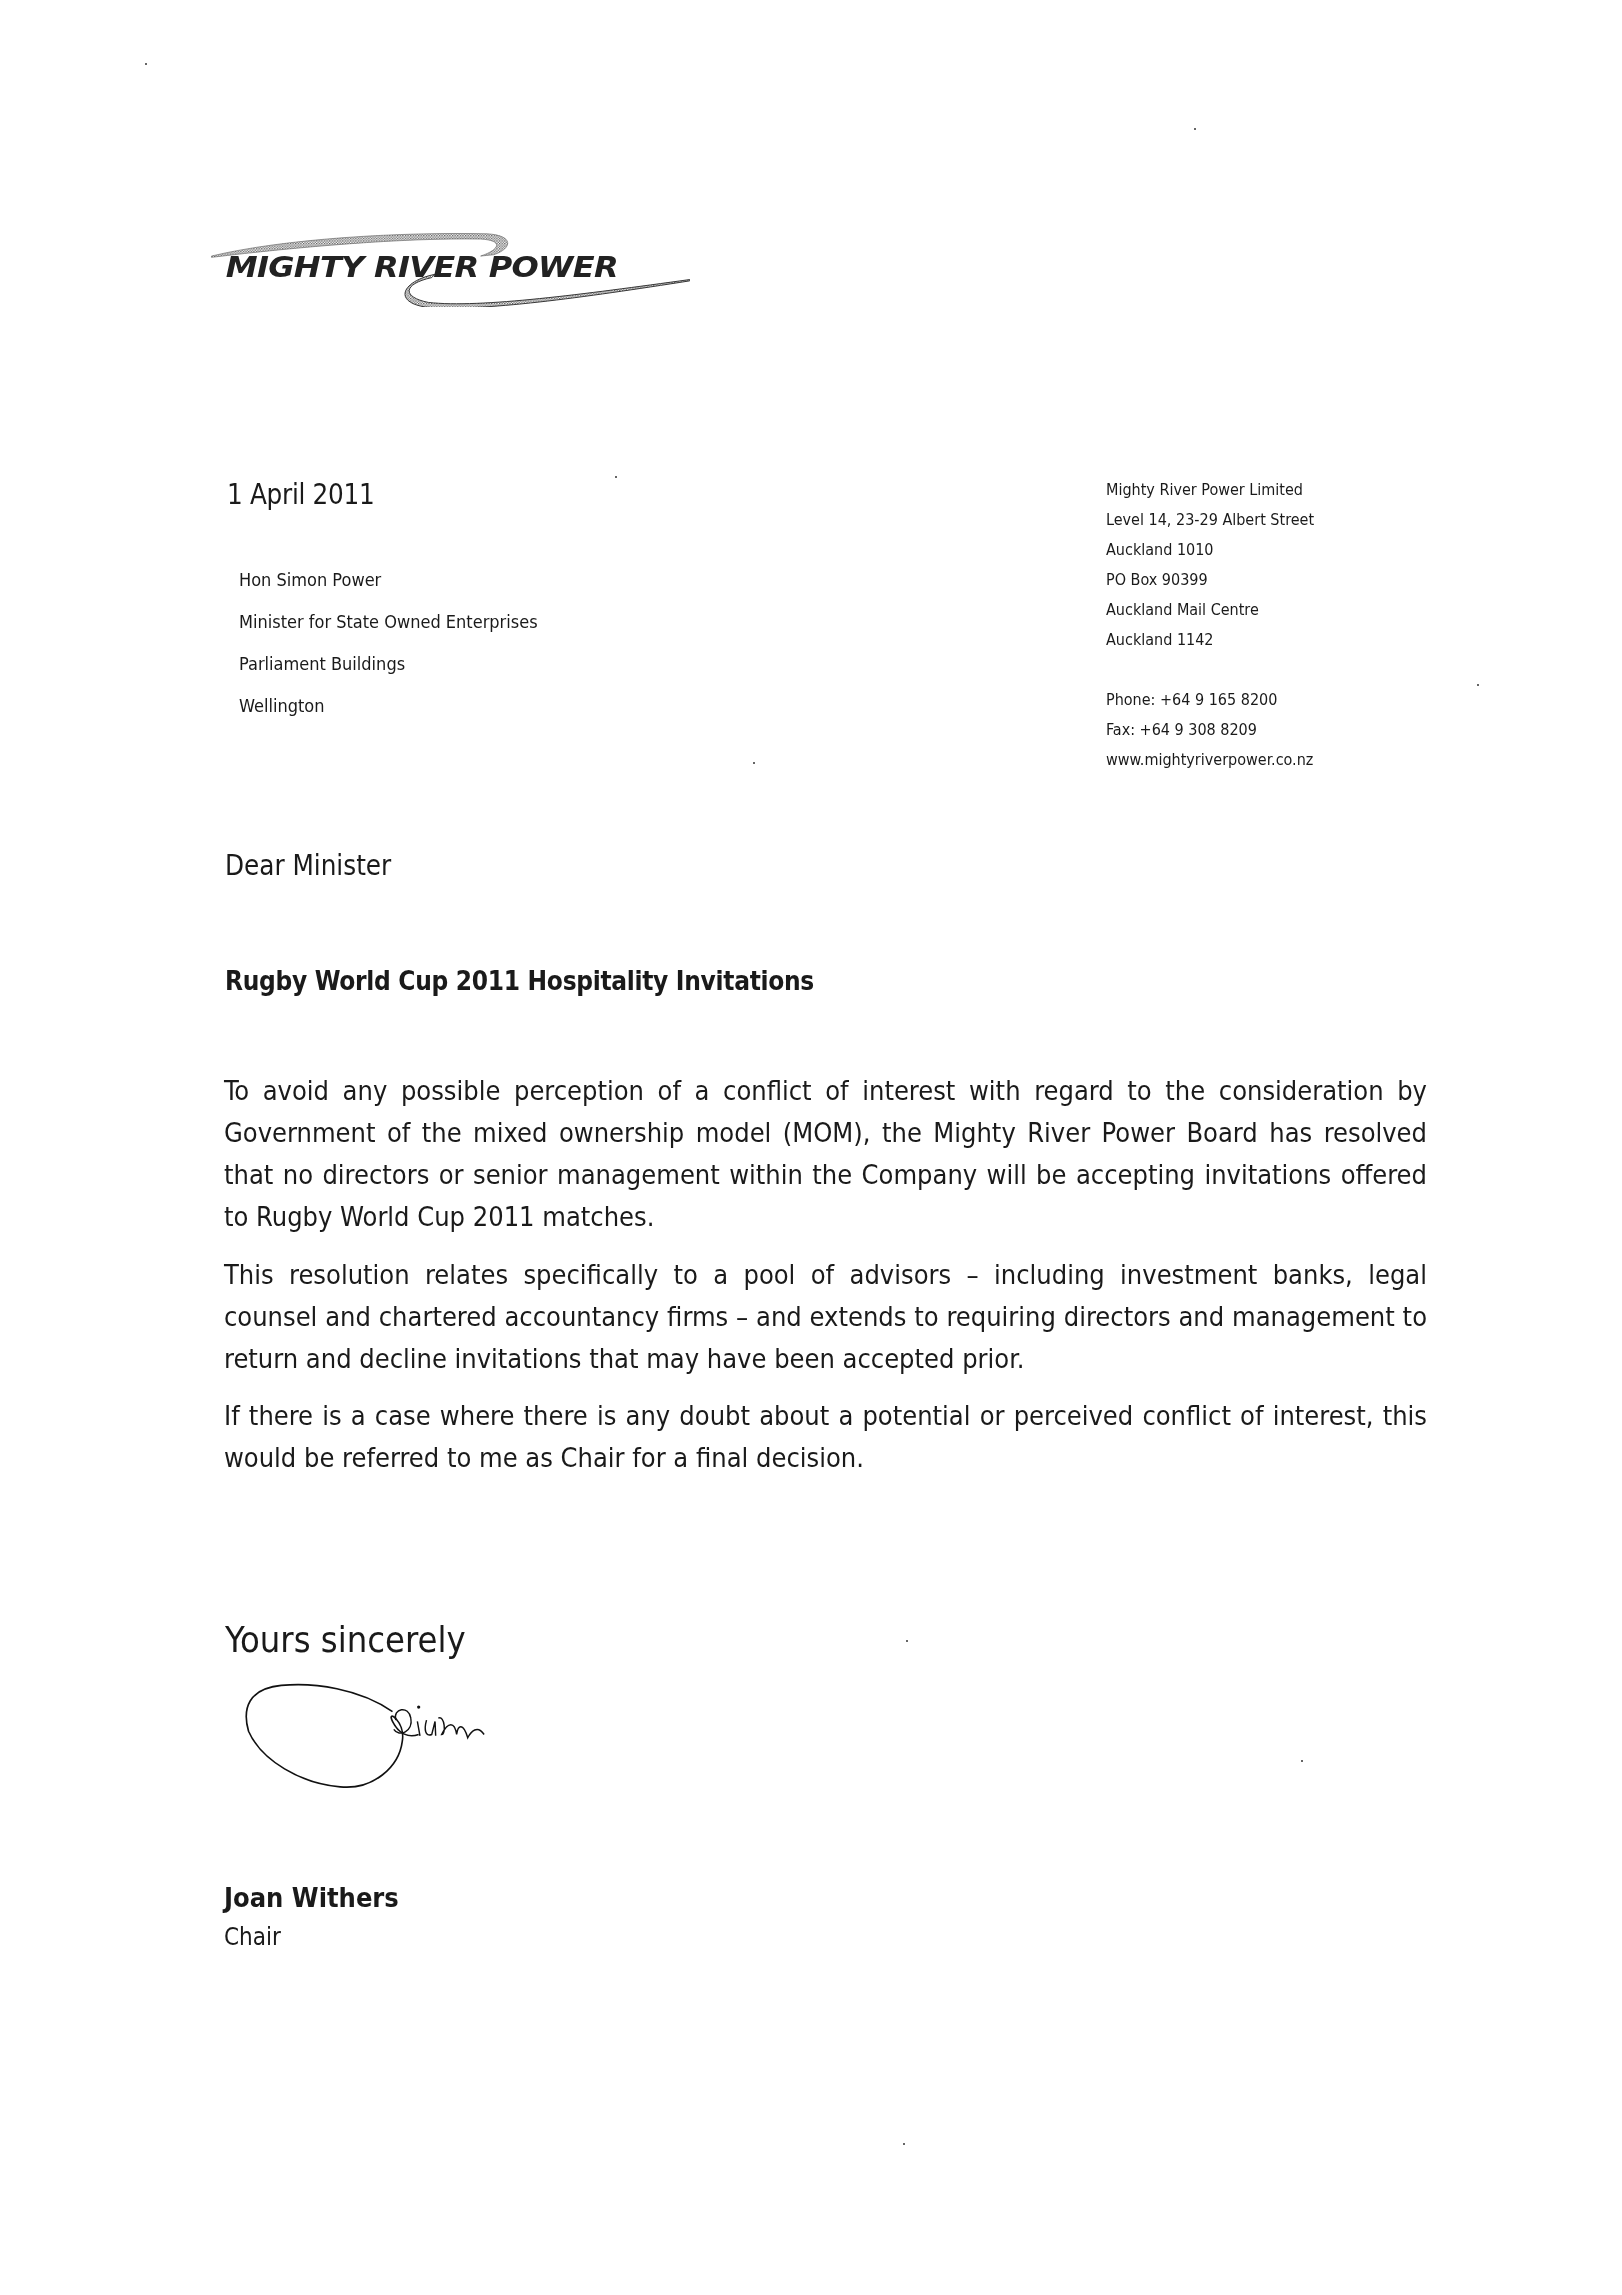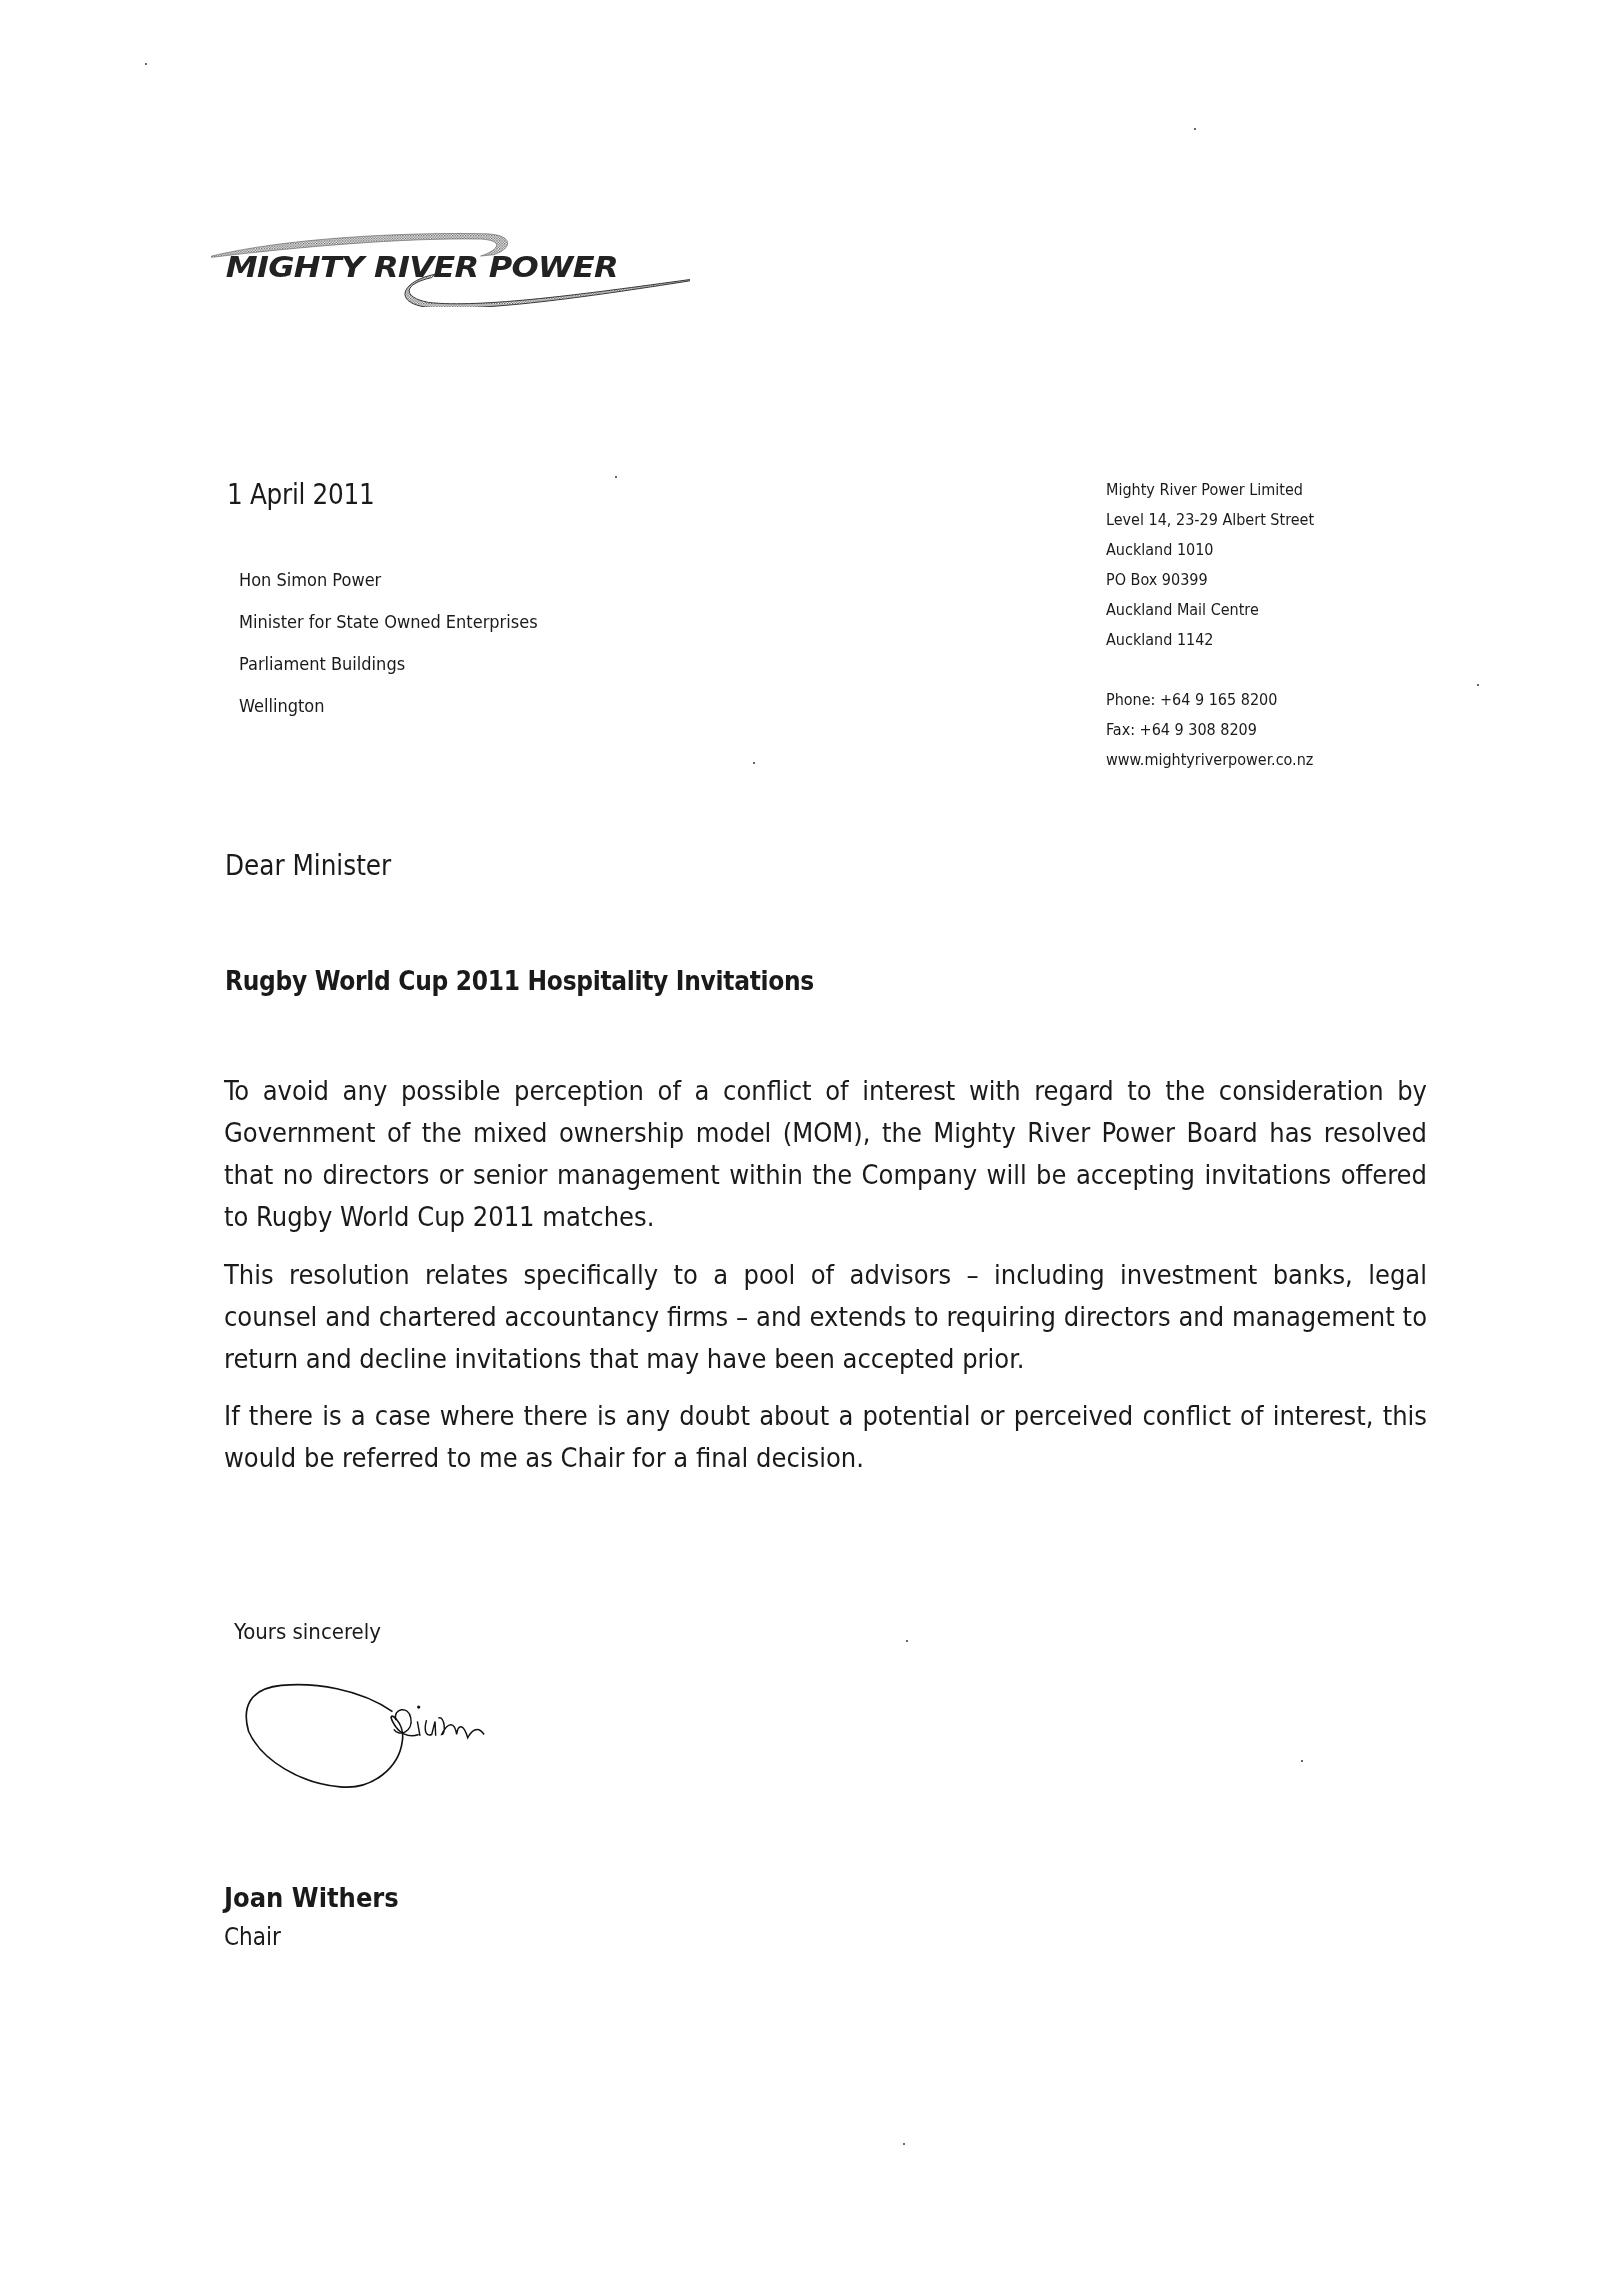--- a/index.html
+++ b/index.html
@@ -12,21 +12,21 @@
           font-family: "DejaVu Sans Condensed", "DejaVu Sans", sans-serif; }
   .addr div { white-space: nowrap; }
   .addr .gap { height: 30px; }
   .date { left: 227px; top: 478px; font-size: 27.5px; letter-spacing: -0.3px; }
   .recipient { left: 227px; top: 559px; font-size: 18px; line-height: 42px; margin-left: 12px; }
   .recipient div { white-space: nowrap; }
   .salutation { left: 225px; top: 849px; font-size: 27.5px; }
   .subject { left: 225px; top: 966px; font-size: 26px; font-weight: bold; letter-spacing: -0.3px; text-align: right; }
   .body { left: 224px; top: 1034px; width: 1203px; font-size: 27px; line-height: 42px; margin-top: 36px; }
   .body p { margin: 0 0 15.7px 0; text-align: justify; }
-  .closing { left: 225px; top: 1619px; font-size: 22px; margin-left: 9px; }
+  .closing { left: 225px; top: 1619px; font-size: 36px; }
   .signature { left: 242px; top: 1669px; width: 301px; height: 131px; }
   .signature svg { width: 100%; height: 100%; }
   .signer { left: 224px; top: 1882px; font-size: 27px; font-weight: bold; }
   .role { left: 224px; top: 1923px; font-size: 24px; }
   .speck { position: absolute; width: 2px; height: 2px; background: #333; border-radius: 50%; }
 </style>
 </head>
 <body>
 
 <div class="abs logo">

